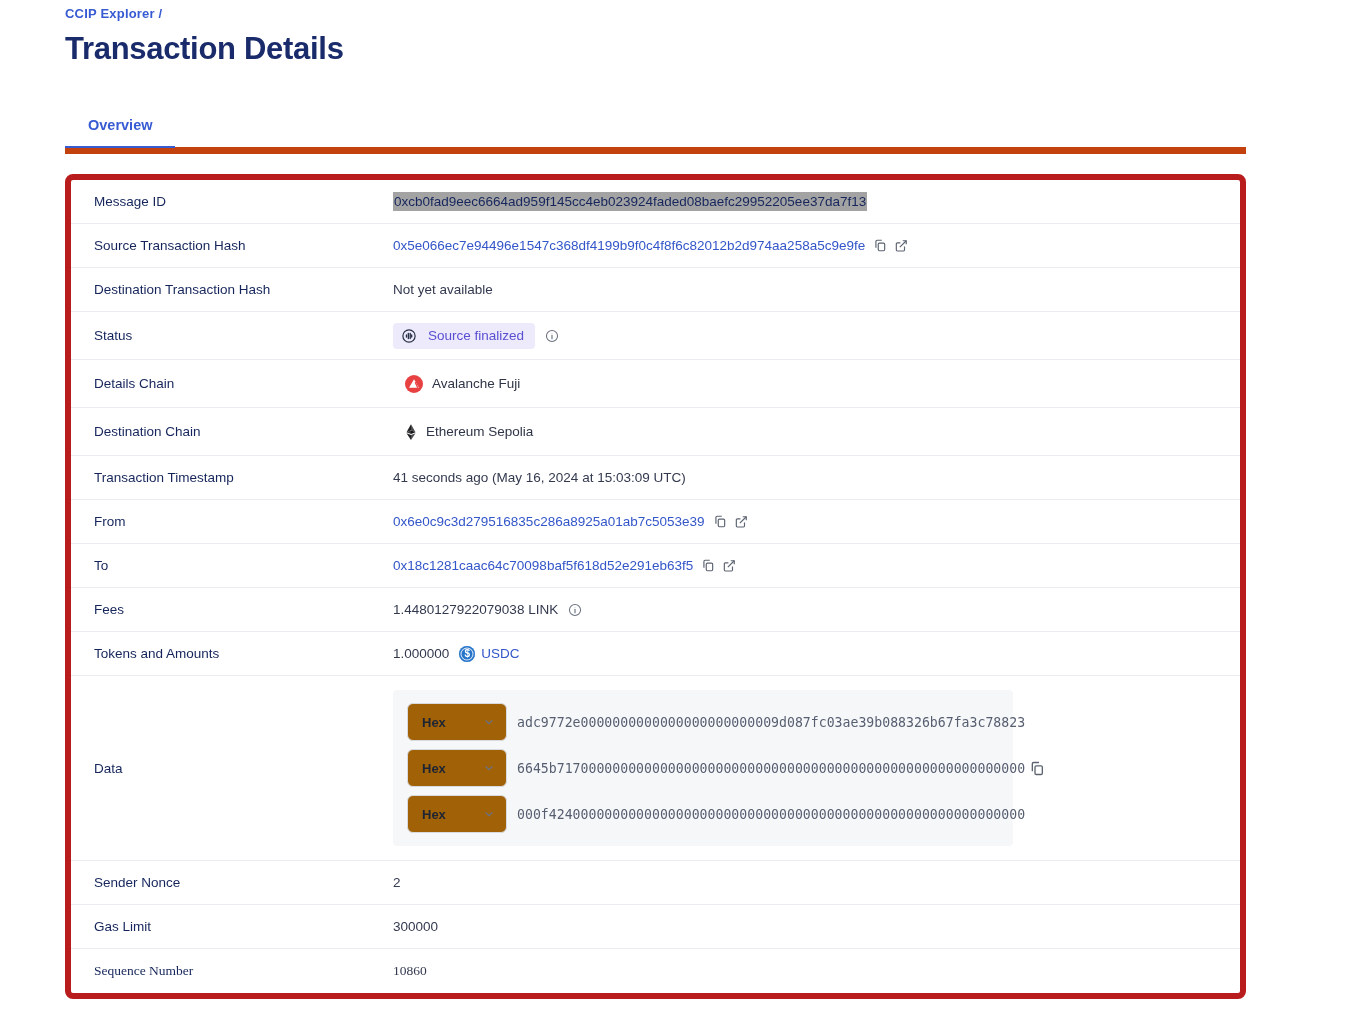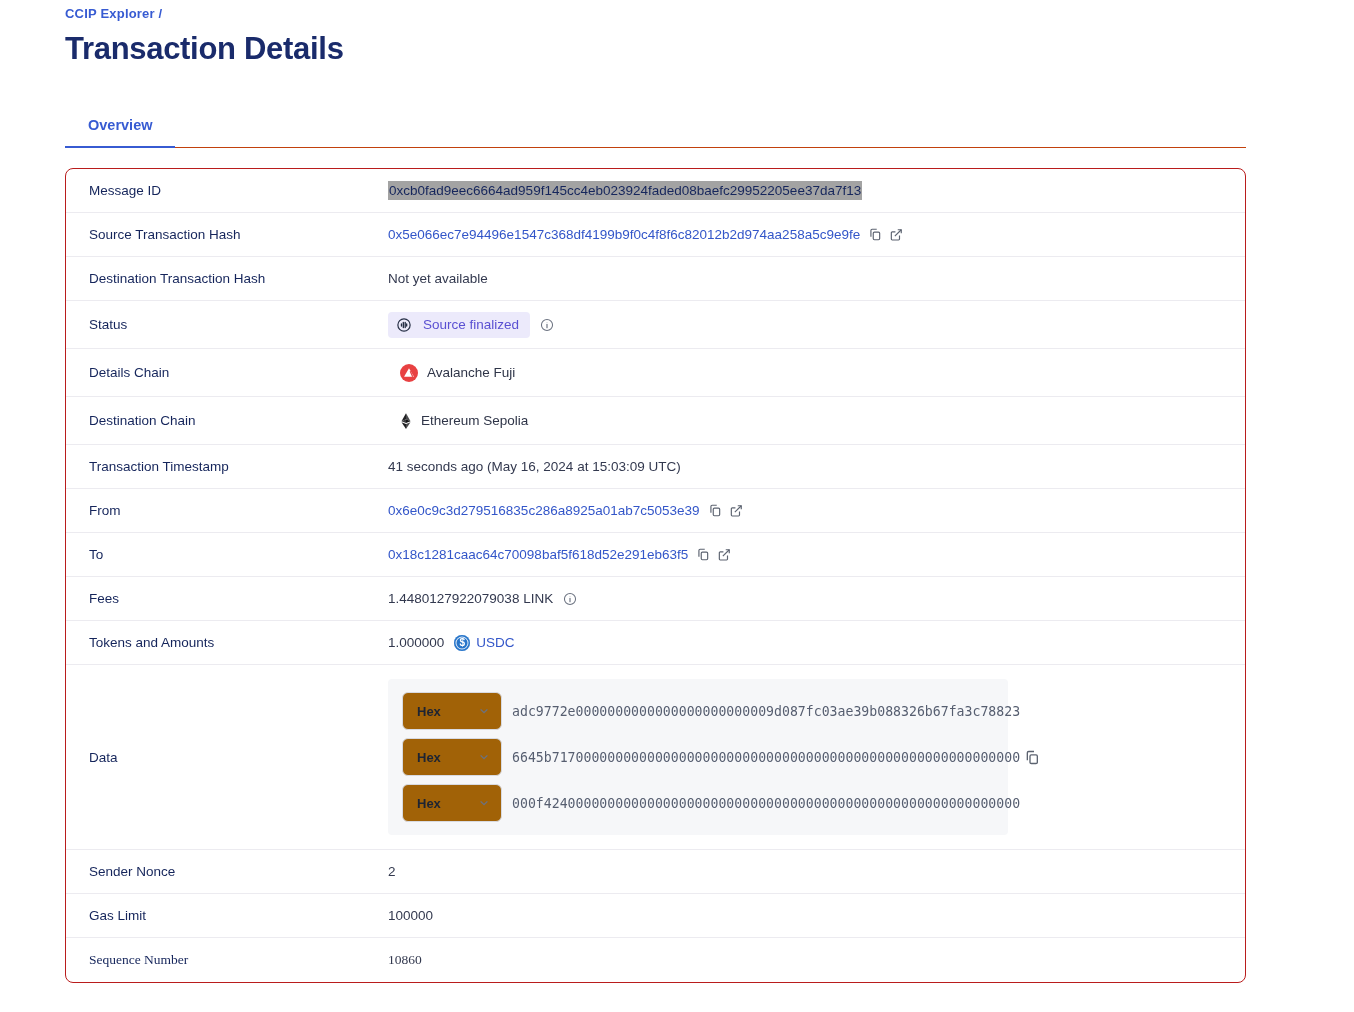--- a/index.html
+++ b/index.html
@@ -6,25 +6,25 @@
   html, body { width: 1354px; background: #ffffff; font-family: "Liberation Sans", sans-serif; color: #1a2b6b; }
   .page { width: 1354px; min-height: 1012px; padding: 6px 0 40px 0; position: relative; }
   .content { margin-left: 65px; width: 1181px; }
 
   
   .breadcrumb { font-size: 13px; font-weight: 700; color: #375bd2; letter-spacing: .2px; }
   .breadcrumb a { color: #375bd2; text-decoration: none; cursor: pointer; }
   .page-title { margin-top: 10px; font-size: 31px; font-weight: 700; color: #1a2b6b; letter-spacing: -0.3px; }
 
   
-  .tabs { margin-top: 40px; border-bottom: 1px solid #c2410c; display: flex; }
+  .tabs { margin-top: 40px; border-bottom: 7px solid #c2410c; display: flex; }
   .tab { padding: 10px 22px 13px 23px; font-size: 14.5px; font-weight: 700; color: #375bd2; border-bottom: 2px solid #375bd2; margin-bottom: -1px; cursor: pointer; }
 
   
-  .card { margin-top: 20px; border: 1px solid #b91c1c; border-radius: 8px; background: #fff; overflow: hidden; }
+  .card { margin-top: 20px; border: 6px solid #b91c1c; border-radius: 8px; background: #fff; overflow: hidden; }
   .row { display: flex; align-items: center; min-height: 44px; border-bottom: 1px solid #ecebf0; }
   .row:last-child { border-bottom: none; font-family: Liberation Serif, serif; }
   .row.tall { min-height: 48px; }
   .row-label { width: 322px; flex: 0 0 322px; padding-left: 23px; font-size: 13.5px; color: #15255b; }
   .row-value { display: flex; align-items: center; font-size: 13.5px; color: #33394f; }
   .mono-hash { letter-spacing: 0; }
   .selected-text { background: #a3a3a3; color: #16265c; padding: 2px 1px; }
   a.hash-link, .link-blue { color: #3356c9; text-decoration: none; font-weight: 500; cursor: pointer; }
 
   .icon-btn { display: inline-flex; align-items: center; justify-content: center; margin-left: 8px; color: #5c6370; cursor: pointer; }
@@ -280,21 +280,21 @@
         </div>
       </div>
 
       <div class="row">
         <div class="row-label">Sender Nonce</div>
         <div class="row-value">2</div>
       </div>
 
       <div class="row">
         <div class="row-label">Gas Limit</div>
-        <div class="row-value">100000</div>
+        <div class="row-value">300000</div>
       </div>
 
       <div class="row">
         <div class="row-label">Sequence Number</div>
         <div class="row-value">10860</div>
       </div>
 
     </div>
   </div>
 </div>

